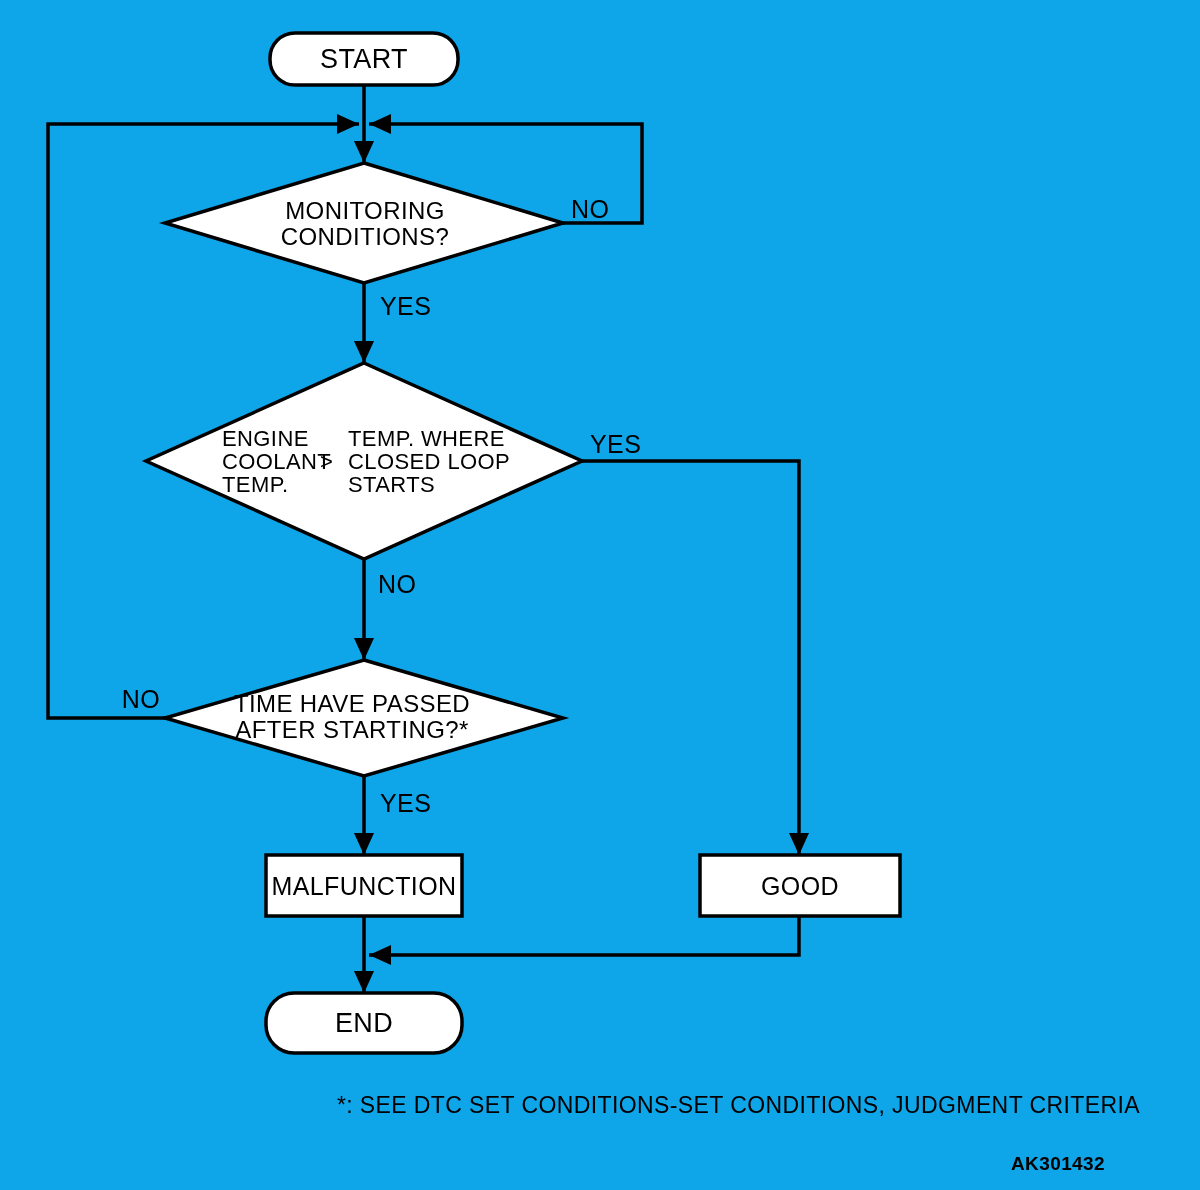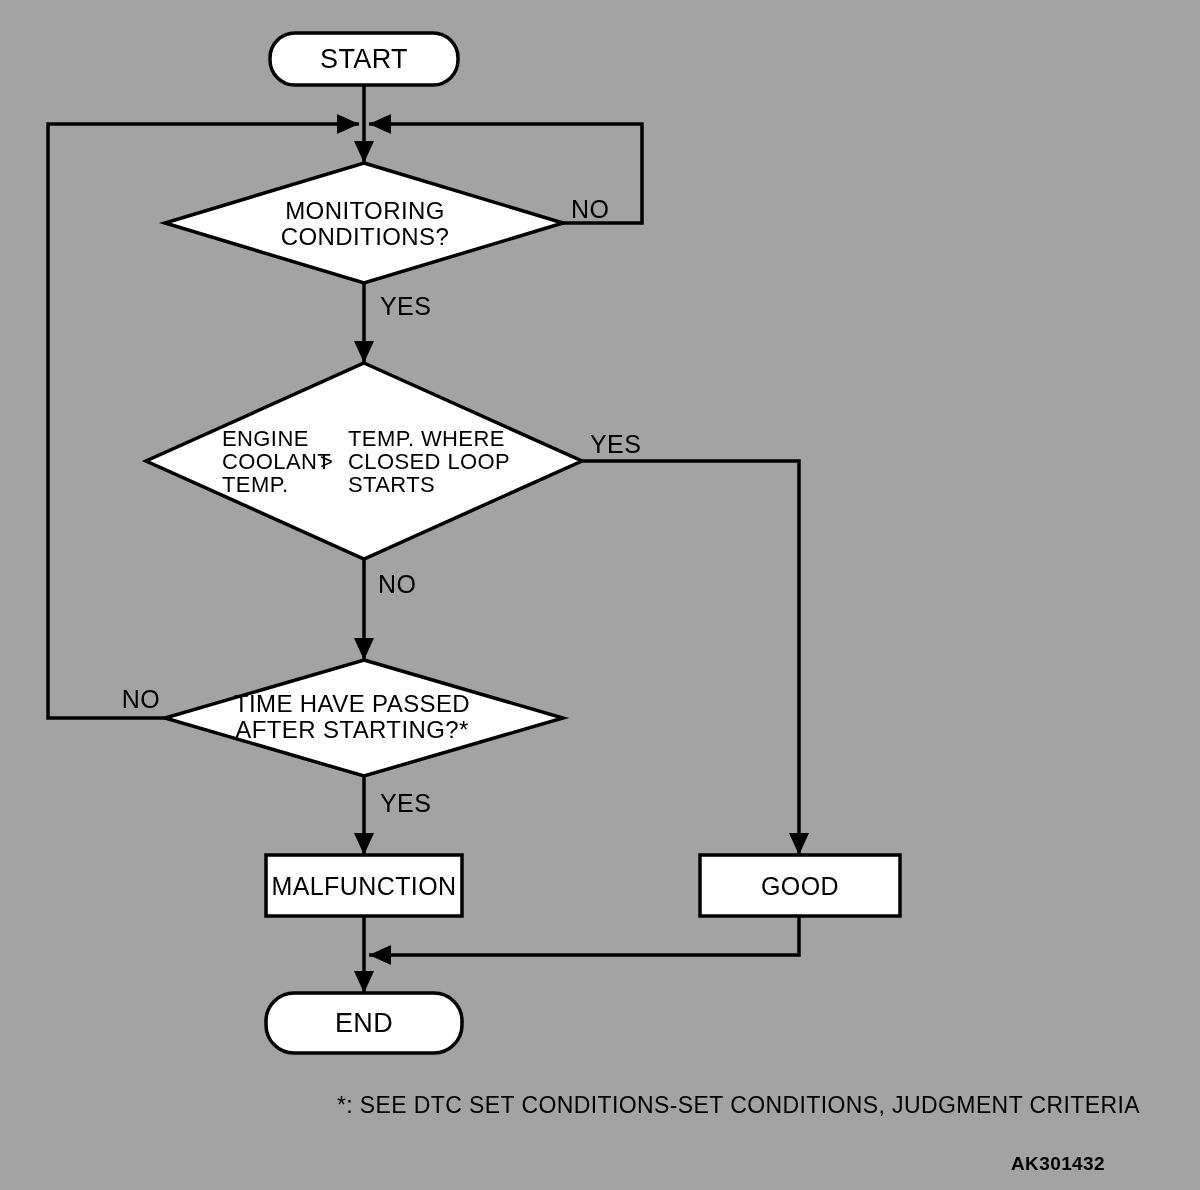--- a/index.html
+++ b/index.html
@@ -1,20 +1,20 @@
 <!DOCTYPE html>
 <html><head>
 <meta charset="utf-8">
 <style>
   html, body { margin: 0; padding: 0; }
   .page {
     position: relative;
     width: 1200px;
     height: 1190px;
-    background: #a3a3a3;
+    background: #0ea5e9;
     overflow: hidden;
   }
   svg { display: block; }
   .edge {
     fill: none;
     stroke: #000000;
     stroke-width: 3.5;
   }
   .shape {
     fill: #ffffff;

